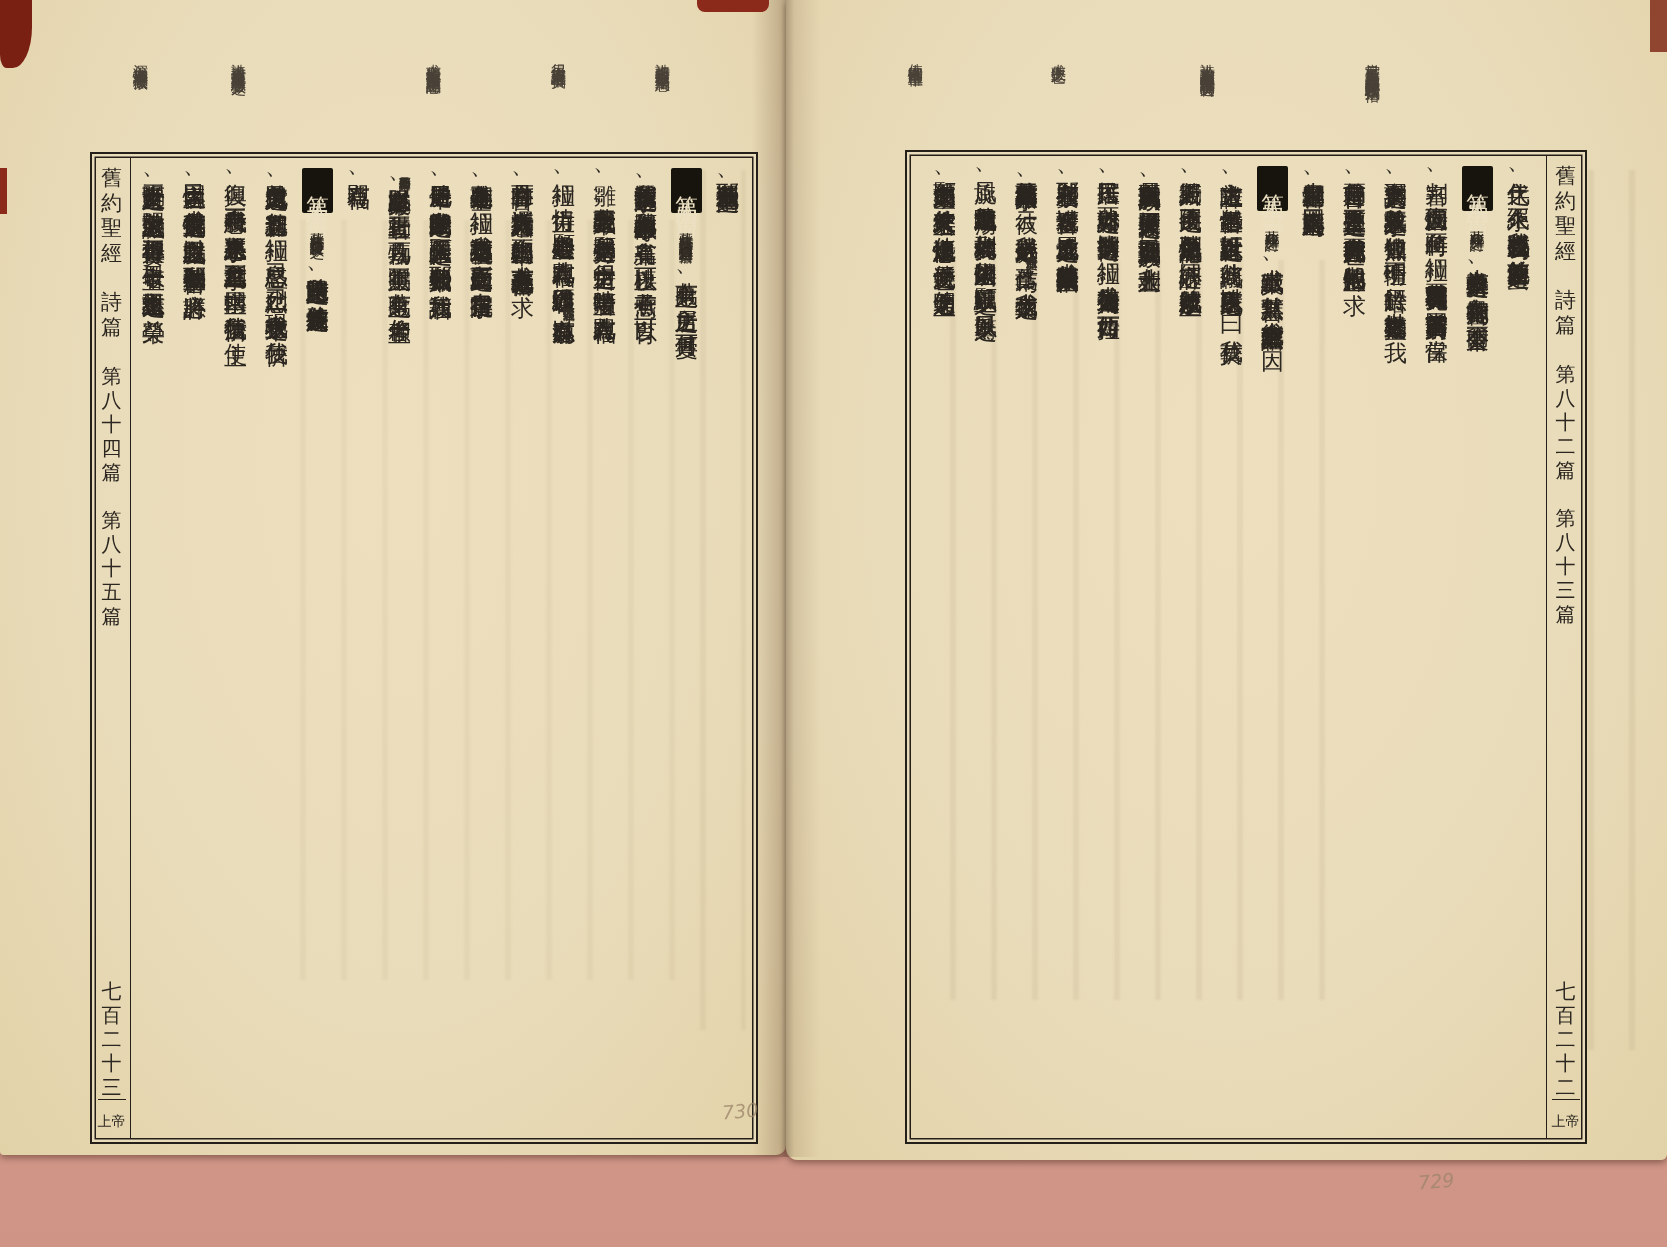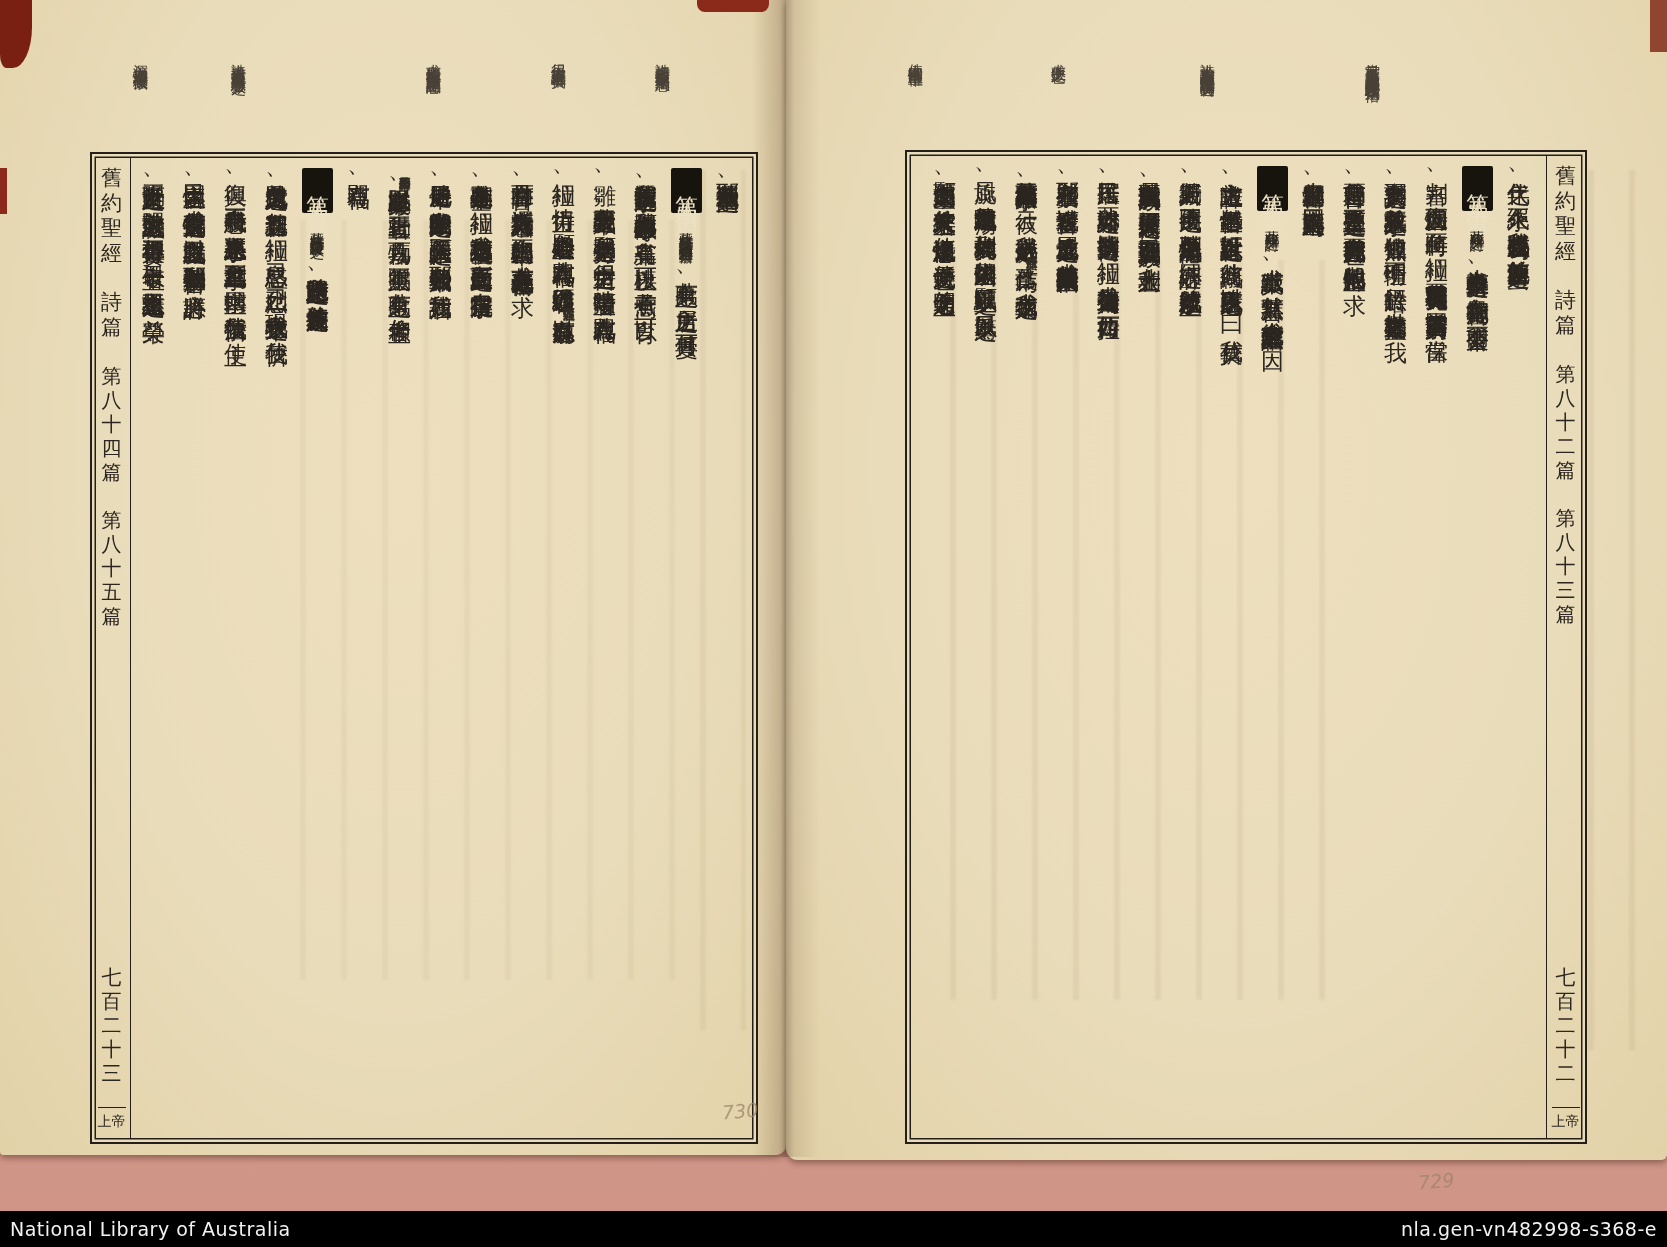--- a/index.html
+++ b/index.html
@@ -30,22 +30,22 @@
     letter-spacing:0;color:#332e26;}
   .tcol{position:absolute;top:4px;bottom:4px;width:38px;display:flex;flex-direction:column;
     align-items:center;padding:8px 0;box-sizing:border-box;}
   #frame-right .tcol{right:1px;border-left:1.5px solid #241f18;}
   #frame-left .tcol{left:1px;border-right:1.5px solid #241f18;}
   .tcol span{display:block;text-align:center;}
   .tchar{font-size:21px;color:#2b2620;line-height:25px;}
   .tgap{height:24px;}
   .tsp{flex:1;}
   .pnum .tchar{font-size:20px;line-height:24px;}
-  .emark{font-size:14px;color:#2b2620;line-height:16px;margin-top:22px;
-    border-top:1px solid #241f18;padding-top:6px;}
+  .emark{font-size:14px;color:#2b2620;line-height:16px;margin-top:0;
+    border-top:1px solid #241f18;padding-top:14px;}
   .mnote{position:absolute;top:52px;height:96px;writing-mode:vertical-rl;text-orientation:upright;
     font-size:15px;line-height:19.5px;letter-spacing:1px;color:#4a4238;}
   .pencil{position:absolute;font-family:"DejaVu Sans",sans-serif;color:#9b8468;opacity:.75;
     font-size:19px;font-style:italic;transform:rotate(-5deg);}
   .bar{position:absolute;left:0;bottom:0;width:100%;height:36px;background:#000;
     display:flex;justify-content:space-between;align-items:center;box-sizing:border-box;
     padding:0 10px;font-family:"DejaVu Sans","Liberation Sans",sans-serif;}
   .bar span{color:#f2f2f2;font-size:19px;letter-spacing:.5px;}
   .artifact{position:absolute;pointer-events:none;}
   .bleed{position:absolute;pointer-events:none;filter:blur(1.2px);opacity:.55;
@@ -186,24 +186,20 @@
           <span class="tchar">七</span>
           <span class="tchar">百</span>
           <span class="tchar">二</span>
           <span class="tchar">十</span>
           <span class="tchar">二</span>
         </span>
         <span class="emark">上帝</span>
       </div>
   </div>
 
-  <div class="bar">
-    <span>National Library of Australia</span>
-    <span>nla.gen-vn482998-s368-e</span>
-  </div>
 <div class="mnote" style="left: 1362px;">當權君長皆爲主所立乃竟徇私枉斷勸其更改嘆其執迷不悟</div>
     <div class="mnote" style="left: 1197px;">詩人於主前哀訴列邦仇敵齊來設毒謀陷害選民</div>
     <div class="mnote" style="left: 1048px;">求主使之敗亡</div>
     <div class="mnote" style="left: 905px;">使人知世間惟主掌權</div>
     <div class="mnote" style="left: 652px;">詩人切慕主殿願親近主不勝渴想</div>
     <div class="mnote" style="left: 548px;">得居主室樂謁主殿者福矣</div>
     <div class="mnote" style="left: 423px;">求主俯聽祈禱復言切慕主殿讚主賜隆恩</div>
     <div class="mnote" style="left: 228px;">詩人述主昔日施恩選民並求息怒援救之</div>
     <div class="mnote" style="left: 130px;">深信主必加憐憫恩惠安然敬候</div>
     <div class="pencil" style="left: 722px; top: 1100px;">730</div>

